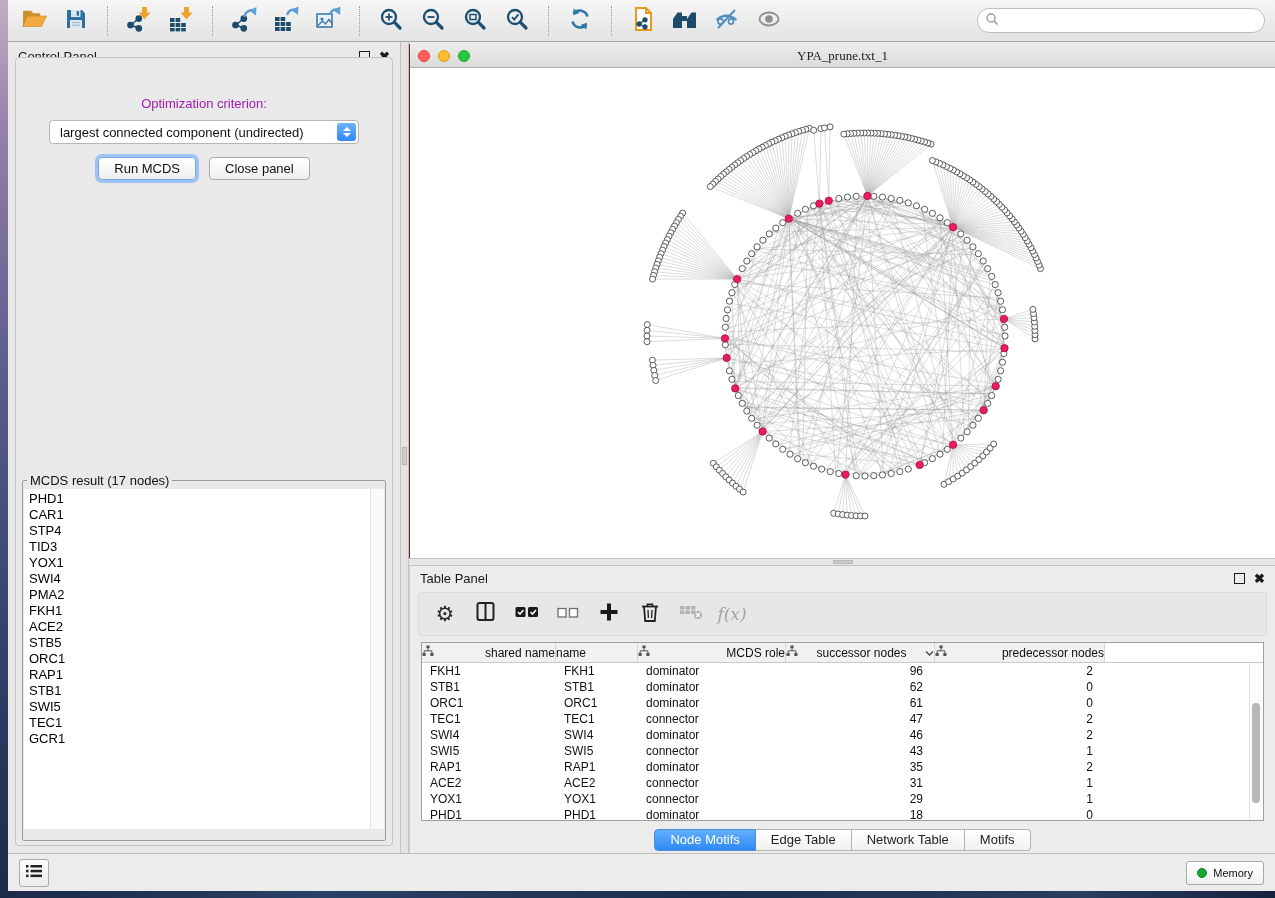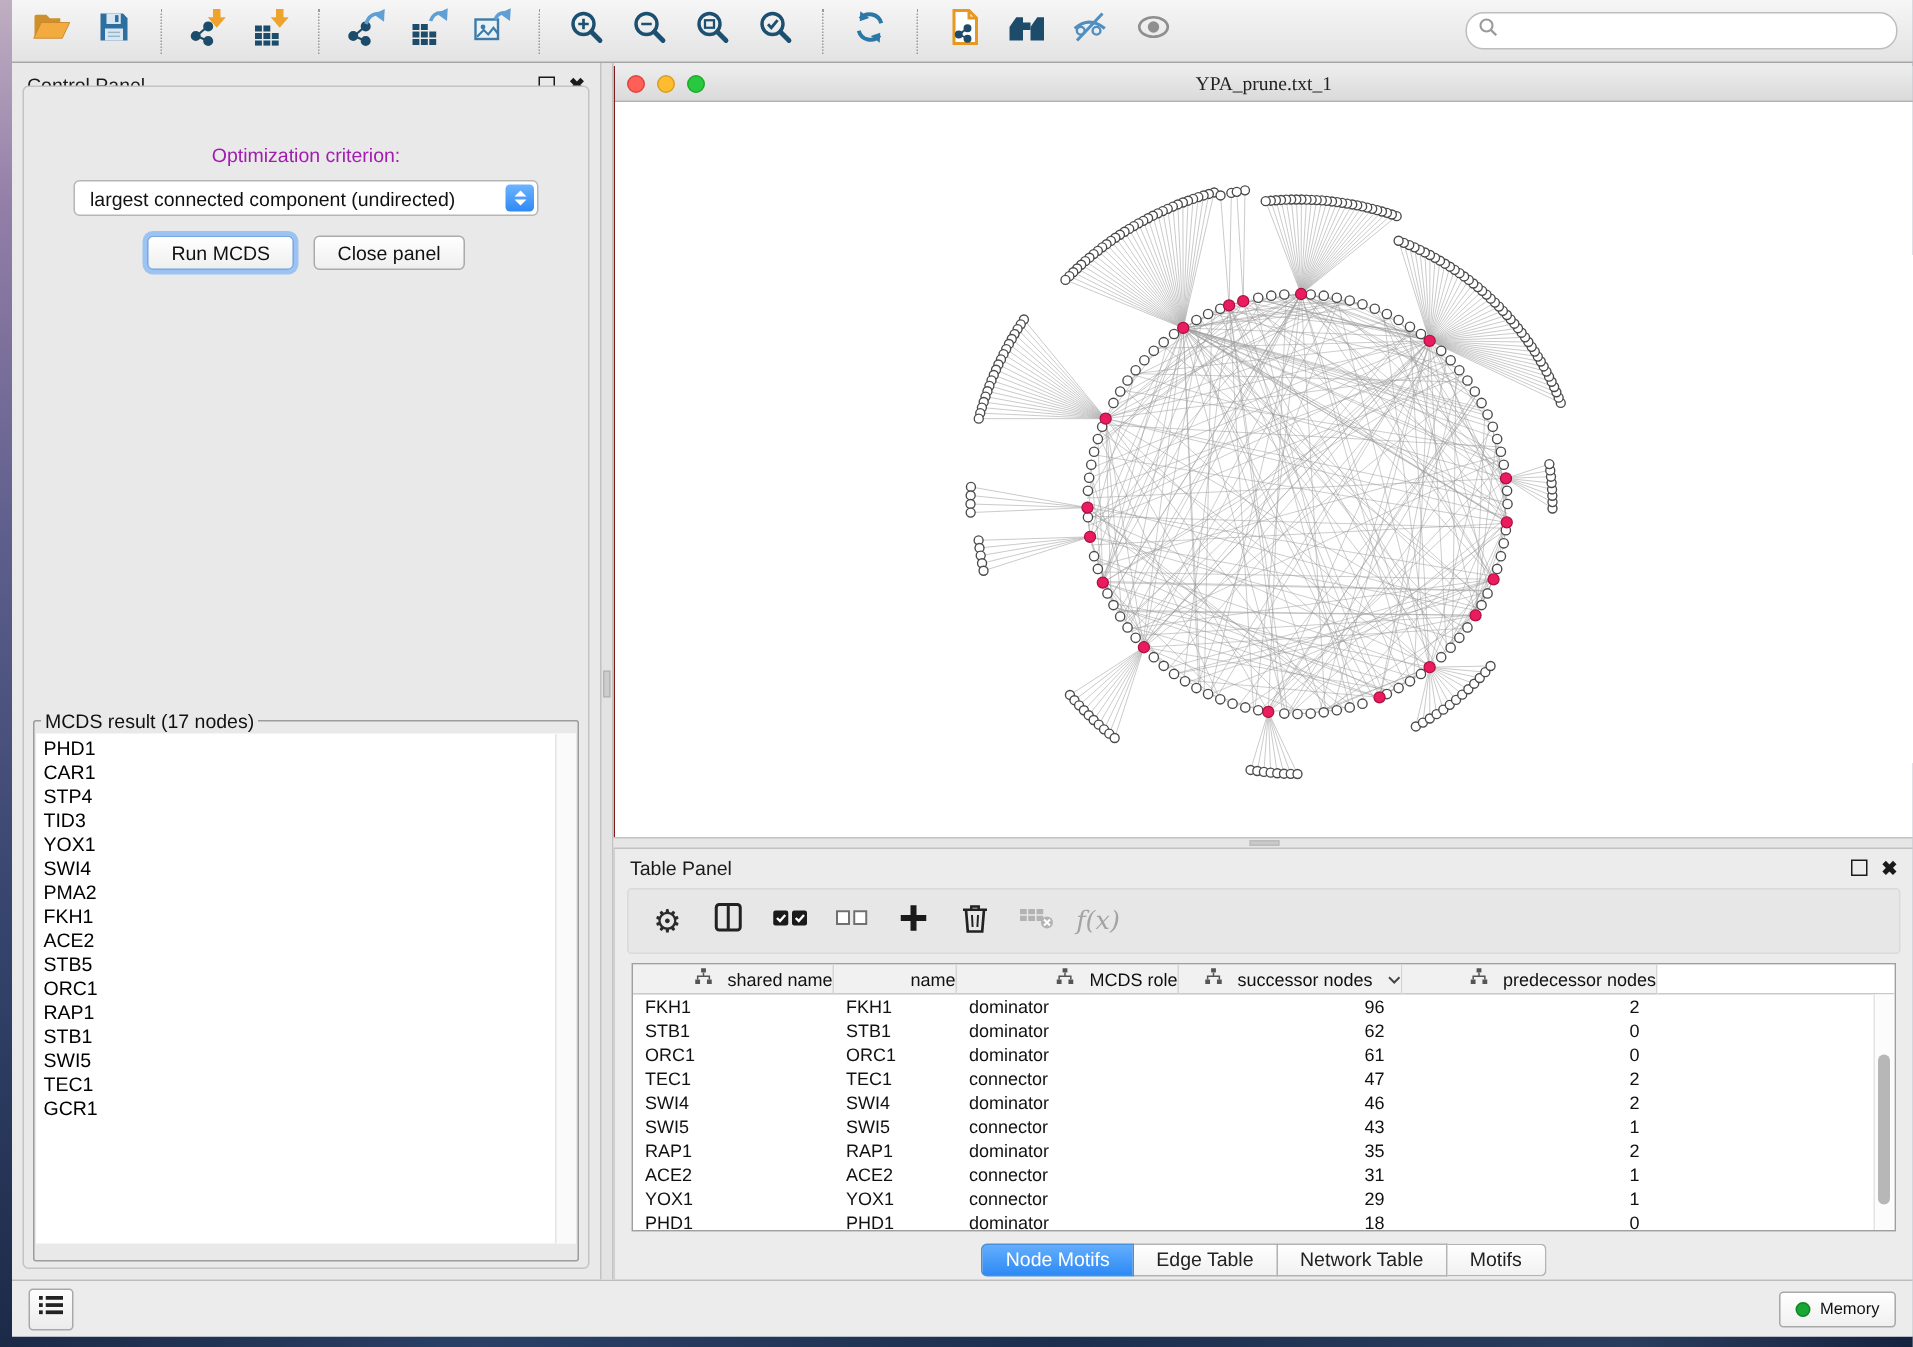--- a/index.html
+++ b/index.html
@@ -79,21 +79,21 @@
   
   .table-panel{flex:1;background:#ececec;display:flex;flex-direction:column;min-height:0;border-left:1px solid #cfcfcf;}
   .tp-toolbar{height:42px;flex:0 0 42px;margin:2px 8px 0 8px;background:#e7e7e7;border:1px solid #dadada;border-radius:3px;
     display:flex;align-items:center;gap:17px;padding:0 14px;}
   .tp-ic{display:flex;align-items:center;justify-content:center;width:24px;height:24px;}
   .fx{font-family:"DejaVu Serif",serif;font-style:italic;font-size:17px;color:#a3a3a3;}
   .gearchar{font-family:"DejaVu Sans",sans-serif;font-size:21px;color:#2a2a2a;line-height:21px;}
   .tp-table-wrap{flex:1;margin:6px 11px 5px 11px;background:#fff;border:1px solid #9f9f9f;position:relative;overflow:hidden;min-height:0;}
   .tgrid{display:grid;grid-template-columns:134px 82px 148px 149px 170px 1fr;font-size:12px;color:#111;}
   .th{height:19px;background:#f1f1f1;border-right:1px solid #d6d6d6;border-bottom:1px solid #c9c9c9;
-    display:flex;align-items:center;justify-content:flex-end;gap:10px;font-size:12px;}
+    display:flex;align-items:center;justify-content:space-between;gap:10px;font-size:12px;}
   .th.empty{background:#fff;border-right:none;}
   .td{height:16px;display:flex;align-items:center;padding:0 8px;white-space:nowrap;overflow:hidden;}
   .td.num{justify-content:flex-end;padding-right:12px;}
   .tp-scroll{position:absolute;right:0;top:20px;bottom:0;width:13px;background:#fcfcfc;border-left:1px solid #e4e4e4;}
   .tp-thumb{position:absolute;left:2px;top:40px;width:8px;height:100px;background:#b7b7b7;border-radius:4px;}
   .tp-tabs{height:27px;flex:0 0 27px;display:flex;justify-content:center;align-items:center;}
 
   
   .statusbar{height:37px;flex:0 0 37px;background:#ececec;border-top:1px solid #bdbdbd;display:flex;align-items:center;padding:0 11px;}
   .list-btn{width:28px;height:26px;background:linear-gradient(#fdfdfd,#ececec);border:1px solid #a9a9a9;border-radius:3px;

